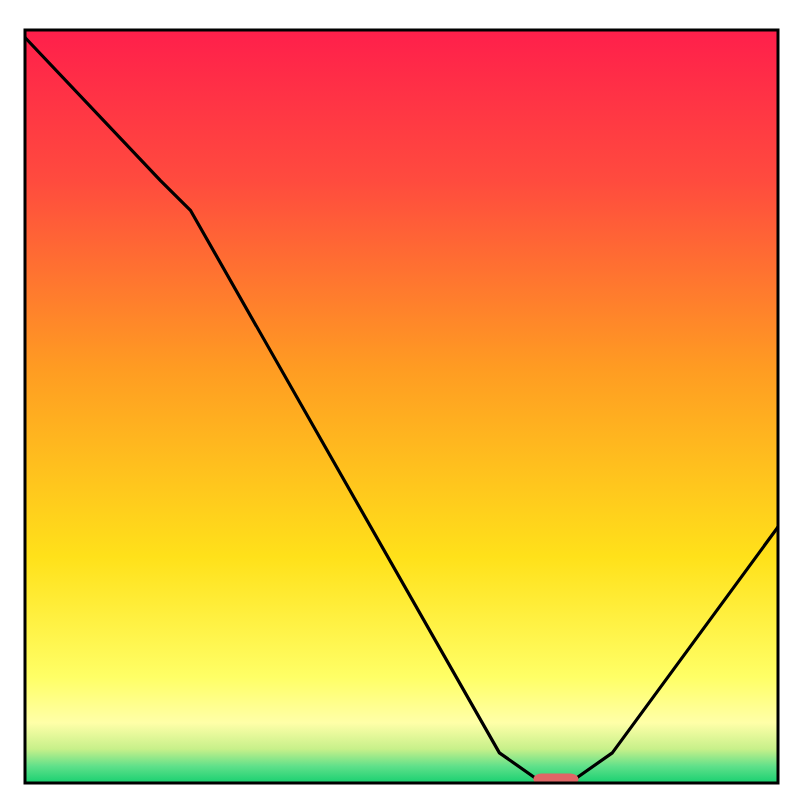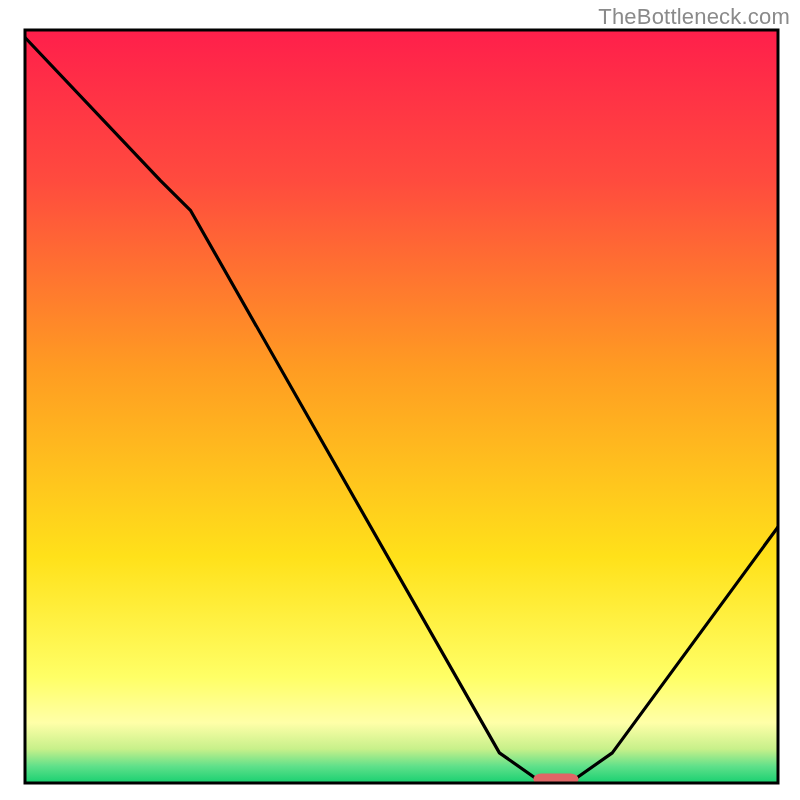--- a/index.html
+++ b/index.html
@@ -72,15 +72,14 @@
   <rect id="plot-bg" fill="url(#bg-grad)" x="25" y="30" width="753" height="753"></rect>
 
   <g clip-path="url(#plot-clip)">
     <path id="curve" class="curve" d="M25.0 37.5 L160.5 180.6 L190.7 210.7 L499.4 752.9 L537.0 779.2 L574.7 779.2 L612.3 752.9 L778.0 527.0" stroke="#000000"></path>
     <rect id="marker" class="marker" rx="7" ry="7" x="533.3" y="773.6" width="45.2" height="11.3" fill="#e06666"></rect>
   </g>
 
   <rect id="plot-frame" class="plot-border" x="25" y="30" width="753" height="753" stroke="#000000"></rect>
 </svg>
 
-<div class="attribution">TheBottleneck.com</div>
 
 </div>
 
 </body></html>

